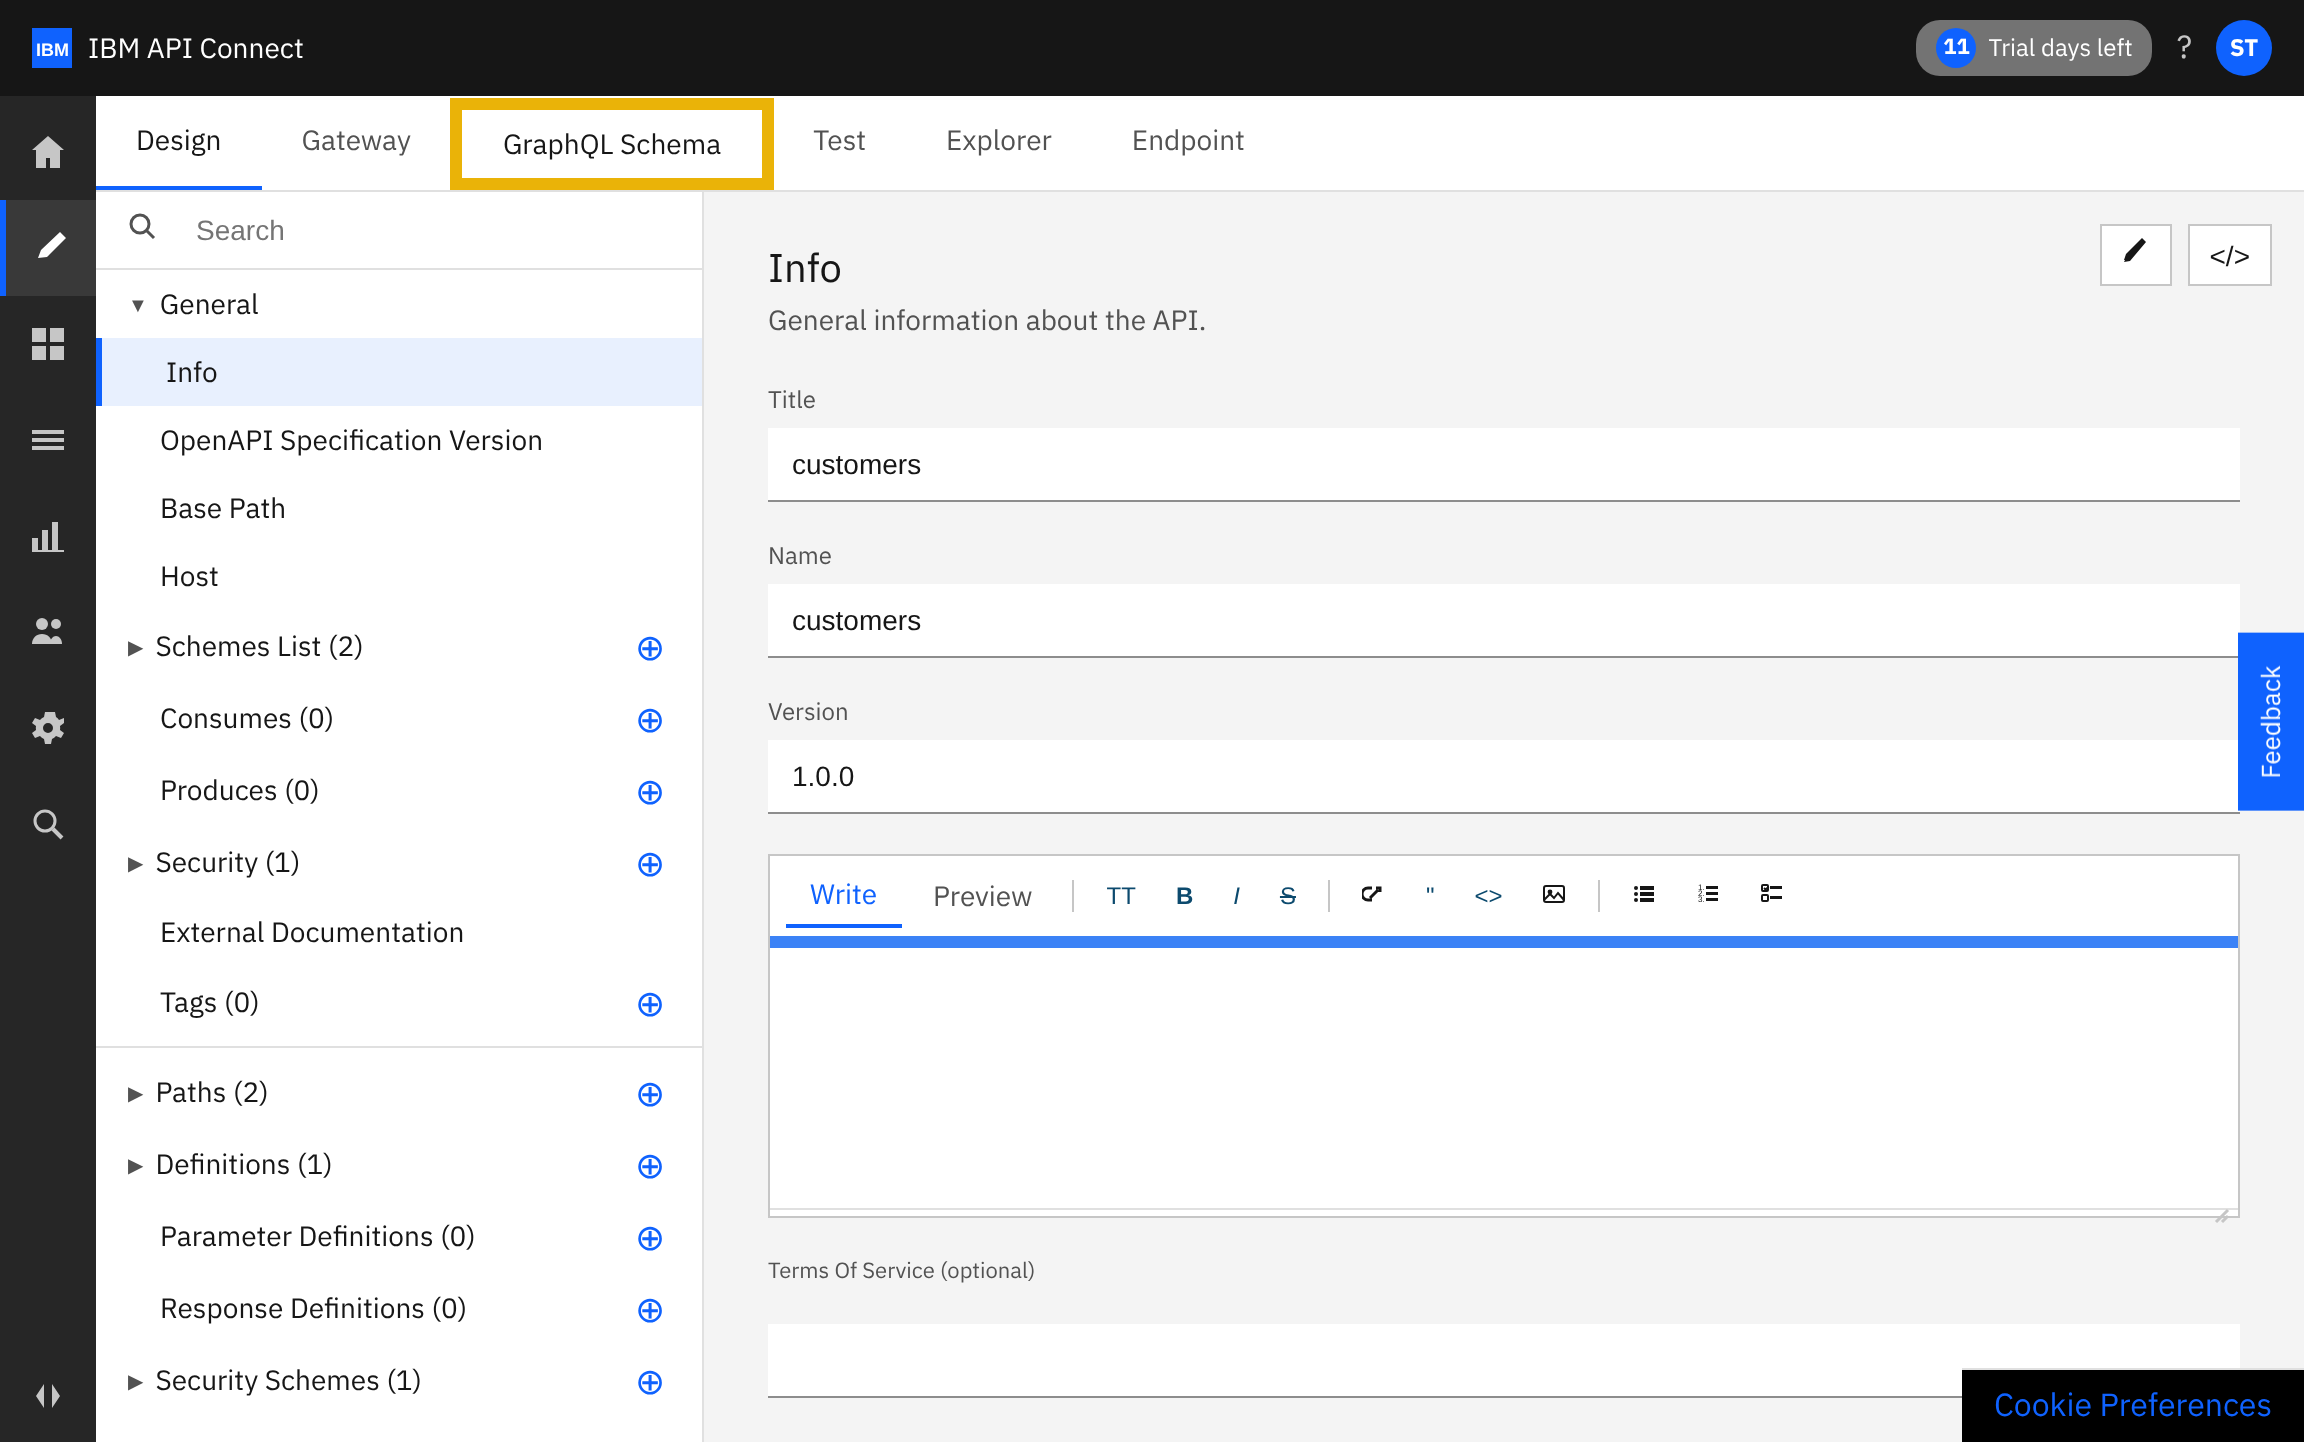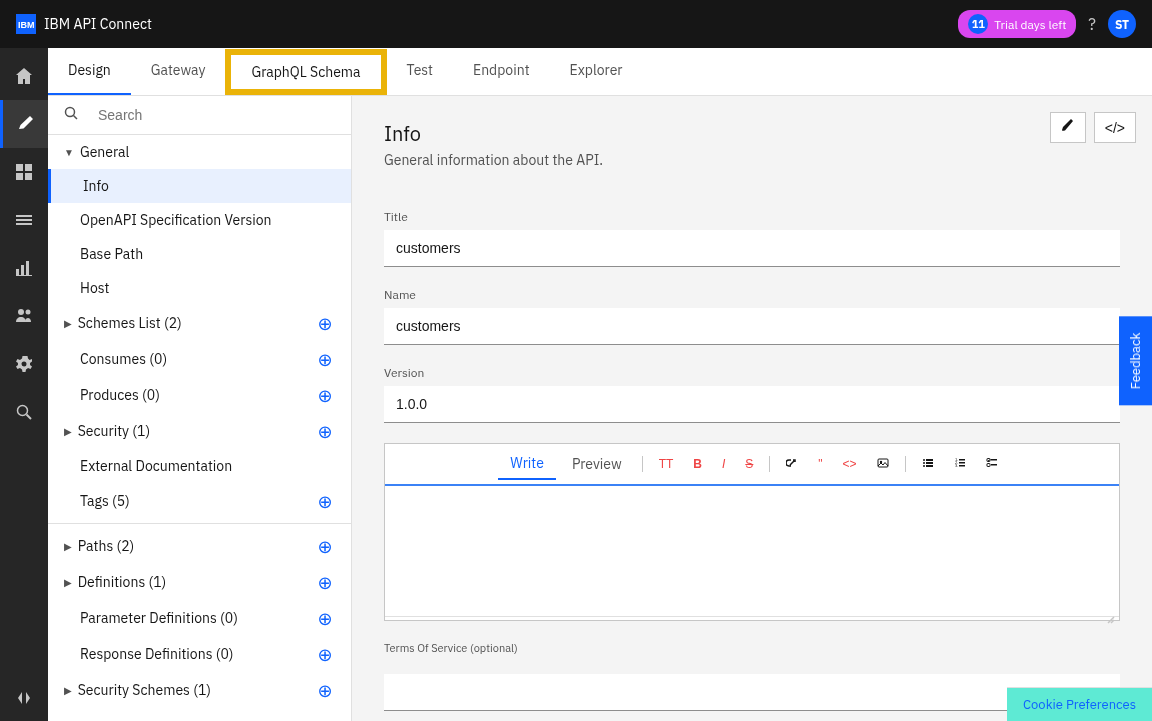--- a/index.html
+++ b/index.html
@@ -11,21 +11,21 @@
       color: #fff;
       height: 48px;
       display: flex;
       align-items: center;
       padding: 0 16px;
       justify-content: space-between;
     }
     .topbar-left { display: flex; align-items: center; gap: 8px; font-size: 14px; font-weight: 400; }
     .topbar-logo { width: 20px; height: 20px; background: #0f62fe; display: flex; align-items: center; justify-content: center; font-size: 10px; color: white; font-weight: bold; }
     .topbar-right { display: flex; align-items: center; gap: 12px; }
-    .trial-badge { background: #d946ef; color: #fff; padding: 4px 10px; border-radius: 12px; font-size: 12px; display: flex; align-items: center; gap: 6px; }
+    .trial-badge { background: #737373; color: #fff; padding: 4px 10px; border-radius: 12px; font-size: 12px; display: flex; align-items: center; gap: 6px; }
     .trial-num { background: #0f62fe; border-radius: 50%; width: 20px; height: 20px; display: flex; align-items: center; justify-content: center; font-size: 11px; font-weight: bold; }
     .topbar-icon { color: #c6c6c6; font-size: 16px; cursor: pointer; }
     .avatar { background: #0f62fe; border-radius: 50%; width: 28px; height: 28px; display: flex; align-items: center; justify-content: center; color: white; font-size: 12px; font-weight: bold; cursor: pointer; }
 
     
     .app-layout { display: flex; height: calc(721px - 48px); }
 
     
     .icon-rail {
       width: 48px;
@@ -162,51 +162,50 @@
       background: #fff;
       border: 1px solid #c6c6c6;
       padding: 6px 10px;
       cursor: pointer;
       font-size: 14px;
       color: #161616;
     }
 
     .info-section { background: #f4f4f4; }
     .section-title { font-size: 20px; font-weight: 400; margin-bottom: 4px; color: #161616; }
-    .section-subtitle { font-size: 14px; color: #525252; margin-bottom: 40px; }
+    .section-subtitle { font-size: 14px; color: #525252; margin-bottom: 24px; }
 
     .form-group { margin-bottom: 20px; }
     .form-label { font-size: 12px; color: #525252; margin-bottom: 6px; display: block; }
     .form-input {
       width: 100%;
       background: #fff;
       border: none;
       border-bottom: 1px solid #8d8d8d;
       padding: 10px 12px;
       font-size: 14px;
       color: #161616;
       outline: none;
     }
 
     .description-editor { background: #fff; border: 1px solid #c6c6c6; }
     .editor-toolbar {
       display: flex;
       align-items: center;
-      border-bottom: 2px solid #3b82f6;
+      border-bottom: 6px solid #3b82f6;
       padding: 4px 8px;
       gap: 4px;
-      justify-content: center;
     }
     .editor-btn {
       background: none;
       border: none;
       padding: 4px 8px;
       cursor: pointer;
       font-size: 12px;
-      color: #ef4444;
+      color: #0c4a6e;
     }
     .editor-tab { padding: 6px 12px; cursor: pointer; font-size: 14px; color: #525252; }
     .editor-tab.active { color: #0f62fe; border-bottom: 2px solid #0f62fe; }
     .editor-divider { width: 1px; height: 16px; background: #c6c6c6; margin: 0 4px; }
     .editor-body { min-height: 130px; padding: 8px; background: #fff; }
 
     .terms-section { margin-top: 16px; }
     .terms-label { font-size: 11px; color: #525252; margin-bottom: 19px; }
     .terms-input { width: 100%; background: #fff; border: none; border-bottom: 1px solid #8d8d8d; padding: 10px 12px; font-size: 14px; color: #161616; }
 
@@ -225,23 +224,23 @@
       font-size: 13px;
       cursor: pointer;
       z-index: 100;
     }
 
     
     .cookie-bar {
       position: fixed;
       bottom: 0;
       right: 0;
-      background: #5eead4;
+      background: #000000;
       padding: 8px 16px;
-      font-size: 13px;
+      font-size: 16px;
       color: #0f62fe;
       cursor: pointer;
       border-top: 1px solid #e0e0e0;
     }
 
     
     ::-webkit-scrollbar { width: 6px; }
     ::-webkit-scrollbar-track { background: #f4f4f4; }
     ::-webkit-scrollbar-thumb { background: #c6c6c6; }
   </style>
@@ -330,22 +329,22 @@
     </div>
   </div>
 
   <div class="main-area">
 
     <div class="tab-bar">
       <div class="tab active">Design</div>
       <div class="tab">Gateway</div>
       <div class="tab highlighted">GraphQL Schema</div>
       <div class="tab">Test</div>
+      <div class="tab">Explorer</div>
       <div class="tab">Endpoint</div>
-      <div class="tab">Explorer</div>
     </div>
 
     <div class="content-area">
 
       <div class="sidebar">
 
         <div class="search-bar">
           <span class="search-icon">
             <svg width="14" height="14" viewBox="0 0 14 14" fill="#525252">
                 <circle cx="6" cy="6" r="4.5" stroke="#525252" stroke-width="1.5" fill="none"></circle>
@@ -400,21 +399,21 @@
             </div>
             <span class="nav-item-add">⊕</span>
           </div>
           <div class="nav-expandable">
             <div class="nav-expandable-left">
               <span style="padding-left:16px;">External Documentation</span>
             </div>
           </div>
           <div class="nav-expandable">
             <div class="nav-expandable-left">
-              <span style="padding-left:16px;">Tags (5)</span>
+              <span style="padding-left:16px;">Tags (0)</span>
             </div>
             <span class="nav-item-add">⊕</span>
           </div>
 
           <div class="divider"></div>
 
           <div class="nav-expandable">
             <div class="nav-expandable-left">
               <span class="chevron">▶</span>
               <span>Paths (2)</span>

